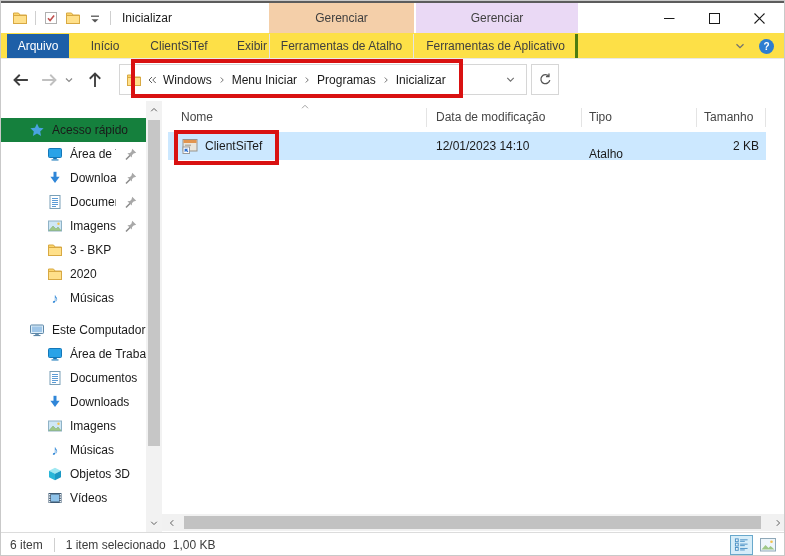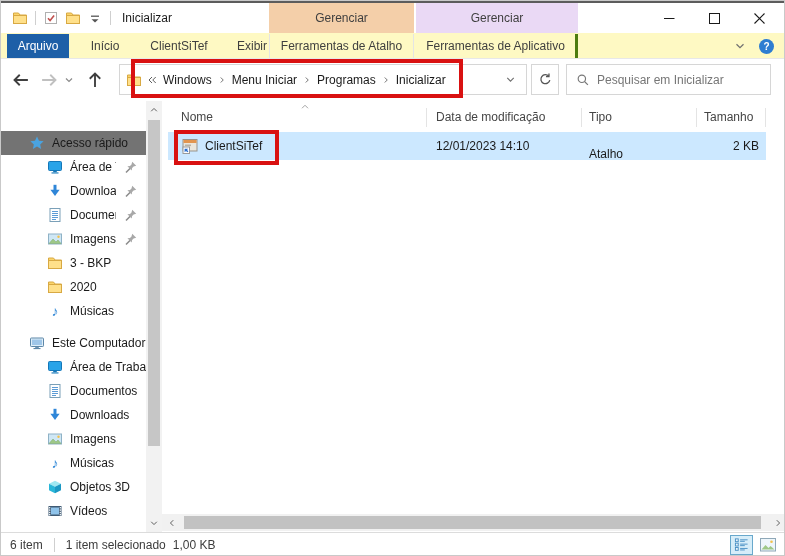--- a/index.html
+++ b/index.html
@@ -15,21 +15,21 @@
   .qat .qbtn{display:flex;align-items:center;justify-content:center;padding:2px 3px;}
   .qat .sep{width:1px;height:14px;background:#cfcfcf;margin:0 4px;}
   .window-title{margin-left:7px;color:#1a1a1a;}
   .ctxgroup{position:absolute;top:0;height:30px;display:flex;align-items:center;justify-content:center;color:#3f3f3f;}
   .ctx-orange{left:268px;width:145px;background:#f4cfa9;}
   .ctx-purple{left:415px;width:162px;background:#ead9f5;}
   .wincontrols{position:absolute;right:2px;top:0;height:30px;display:flex;}
   .wc{width:45px;height:30px;display:flex;align-items:center;justify-content:center;}
 
   
-  .tabrow{position:absolute;left:0;top:32px;width:100%;height:26px;background:#fef9c3;border-bottom:1px solid #e8e8e8;box-sizing:border-box;}
+  .tabrow{position:absolute;left:0;top:32px;width:100%;height:26px;background:#fde047;border-bottom:1px solid #e8e8e8;box-sizing:border-box;}
   .tab{position:absolute;top:1px;height:24px;display:flex;align-items:center;justify-content:center;color:#3f3f3f;}
   .tab-file{left:6px;width:62px;background:#1d5fa7;color:#fff;}
   .tab-inicio{left:76px;width:56px;}
   .tab-compartilhar{left:132px;width:92px;}
   .tab-exibir{left:226px;width:50px;}
   .tab-ctx1{left:268px;width:145px;border-left:1px solid #e4e4e4;border-right:1px solid #e4e4e4;box-sizing:border-box;}
   .tab-ctx2{left:415px;width:162px;border-right:3px solid #4d7c0f;box-sizing:border-box;}
   .ribbon-right{position:absolute;right:10px;top:0;height:26px;display:flex;align-items:center;gap:12px;}
   .help-circle{width:15px;height:15px;border-radius:50%;background:#2e7dd1;color:#fff;font-size:10px;font-weight:bold;
     display:flex;align-items:center;justify-content:center;}
@@ -50,21 +50,21 @@
 
   
   .anno{position:absolute;border:4px solid #d91111;pointer-events:none;z-index:60;box-sizing:border-box;}
   .anno-breadcrumb{left:130px;top:58px;width:332px;height:39px;}
   .anno-file{left:173px;top:129px;width:105px;height:35px;}
 
   
   .sidebar{position:absolute;left:0;top:100px;width:145px;height:431px;padding-top:17px;box-sizing:border-box;overflow:hidden;background:#fff;}
   .srow{height:24px;display:flex;align-items:center;gap:7px;padding-left:46px;cursor:default;}
   .srow.section{padding-left:28px;}
-  .srow.selected{background:#737373;margin-top:13px;}
+  .srow.selected{background:#15803d;}
   .srow .slabel{flex:1 1 auto;white-space:nowrap;overflow:hidden;}
   .srow .pin{flex:none;margin-left:auto;margin-right:7px;}
   .spacer8{height:8px;}
   .icon16{width:16px;height:16px;flex:none;}
   .glyph-music{color:#2e86d6;font-size:14px;line-height:16px;width:16px;text-align:center;flex:none;}
 
   .side-scroll{position:absolute;left:145px;top:100px;width:16px;height:431px;background:#f2f2f2;}
   .ss-btn{position:absolute;left:0;width:16px;height:16px;display:flex;align-items:center;justify-content:center;}
   .ss-up{top:1px;} .ss-down{bottom:1px;}
   .ss-thumb{position:absolute;left:2px;top:19px;width:12px;height:326px;background:#c6c6c6;}
@@ -230,27 +230,20 @@
       </span>
     </div>
 
     <div class="refresh-btn">
       <svg width="15" height="15" viewBox="0 0 16 16">
         <path d="M12.6 8.6A4.8 4.8 0 1 1 11.5 4.5" fill="none" stroke="#555" stroke-width="1.4"></path>
         <path d="M11.7 1.6v3.2H8.5" fill="none" stroke="#555" stroke-width="1.4"></path>
       </svg>
     </div>
 
-    <div class="searchbox">
-      <svg width="14" height="14" viewBox="0 0 16 16">
-        <circle cx="6.7" cy="6.7" r="4.2" fill="none" stroke="#777" stroke-width="1.3"></circle>
-        <path d="M10 10l3.6 3.6" stroke="#777" stroke-width="1.3"></path>
-      </svg>
-      <input type="text" placeholder="Pesquisar em Inicializar" style="">
-    </div>
   </div>
 
   <div class="sidebar">
     <div class="srow section selected">
       <svg class="icon16" viewBox="0 0 16 16">
           <path d="M8 1.6l2 4.1 4.6.6-3.4 3.1 0.9 4.5L8 11.6l-4.1 2.3 0.9-4.5L1.4 6.3 6 5.7z" fill="#4aa3e0"></path>
         </svg>
       <span class="slabel">Acesso rápido</span>
     </div>
     <div class="srow">

